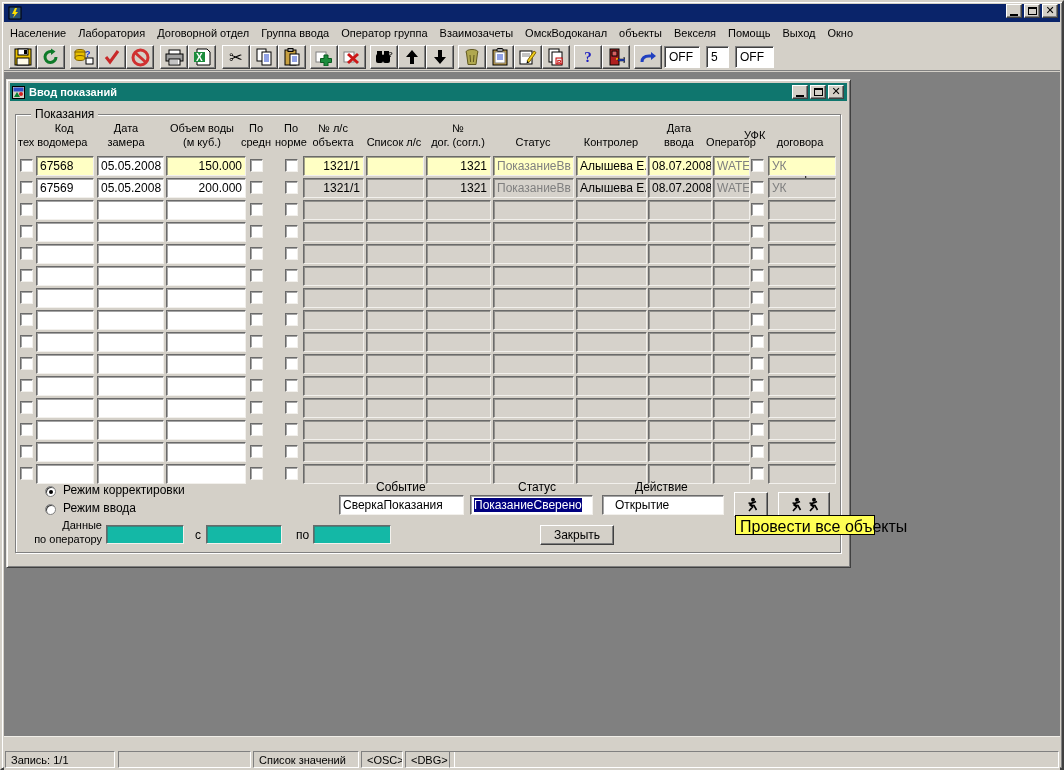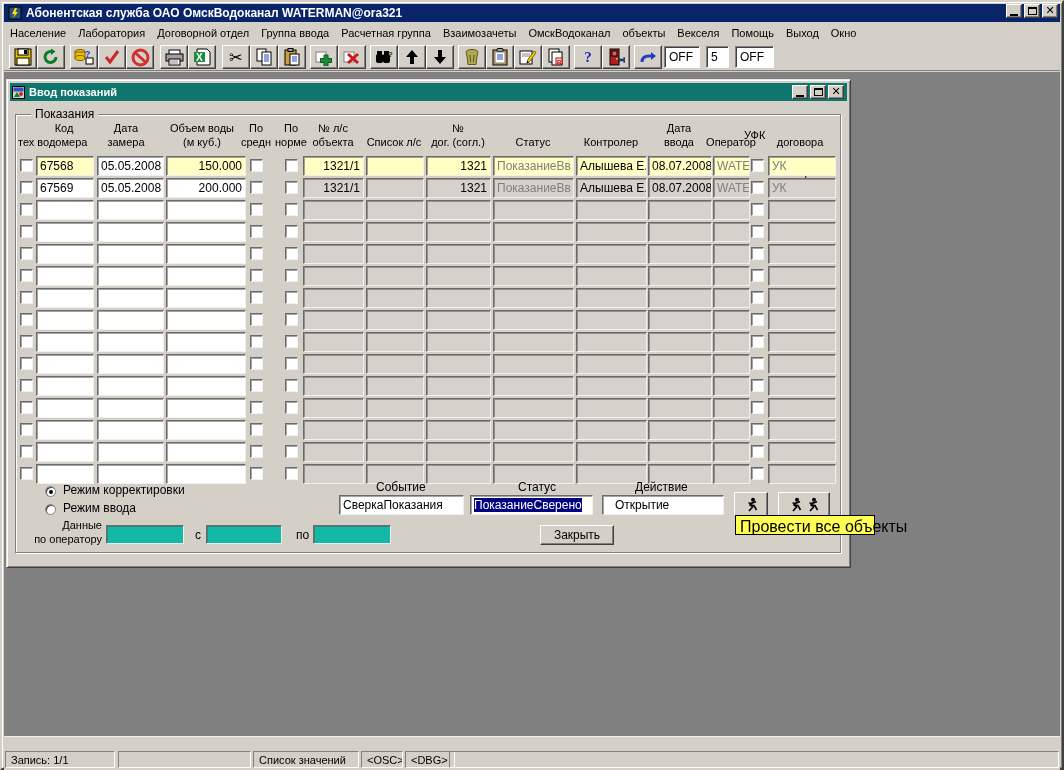--- a/index.html
+++ b/index.html
@@ -45,38 +45,37 @@
 </style>
 </head>
 <body>
 
 <div id="screen">
   <div id="titlebar">
     <svg width="14" height="14" viewBox="0 0 14 14">
         <rect x="1" y="1" width="12" height="12" fill="#29527a" stroke="#000"></rect>
         <polygon points="7,2 4,8 6.5,8 5,12 10,6 7.5,6 9,2" fill="#ffe000"></polygon>
       </svg>
-    <span class="ttext">Абонентская служба ОАО ОмскВодоканал WATERMAN@ora321</span>
   </div>
   <div class="winbtn" style="right:40px;">
       <span class="glyph-min"></span>
     </div>
   <div class="winbtn" style="right:22px;">
       <span class="glyph-max"></span>
     </div>
   <div class="winbtn" style="right:4px;">
       <span class="glyph-x">✕</span>
     </div>
 
   <div id="menubar">
       <span>Население</span>
       <span>Лаборатория</span>
       <span>Договорной отдел</span>
       <span>Группа ввода</span>
-      <span>Расчетная группа</span>
+      <span>Оператор группа</span>
       <span>Взаимозачеты</span>
       <span>ОмскВодоканал</span>
       <span>объекты</span>
       <span>Векселя</span>
       <span>Помощь</span>
       <span>Выход</span>
       <span>Окно</span>
     </div>
 
   <div id="toolbar">

